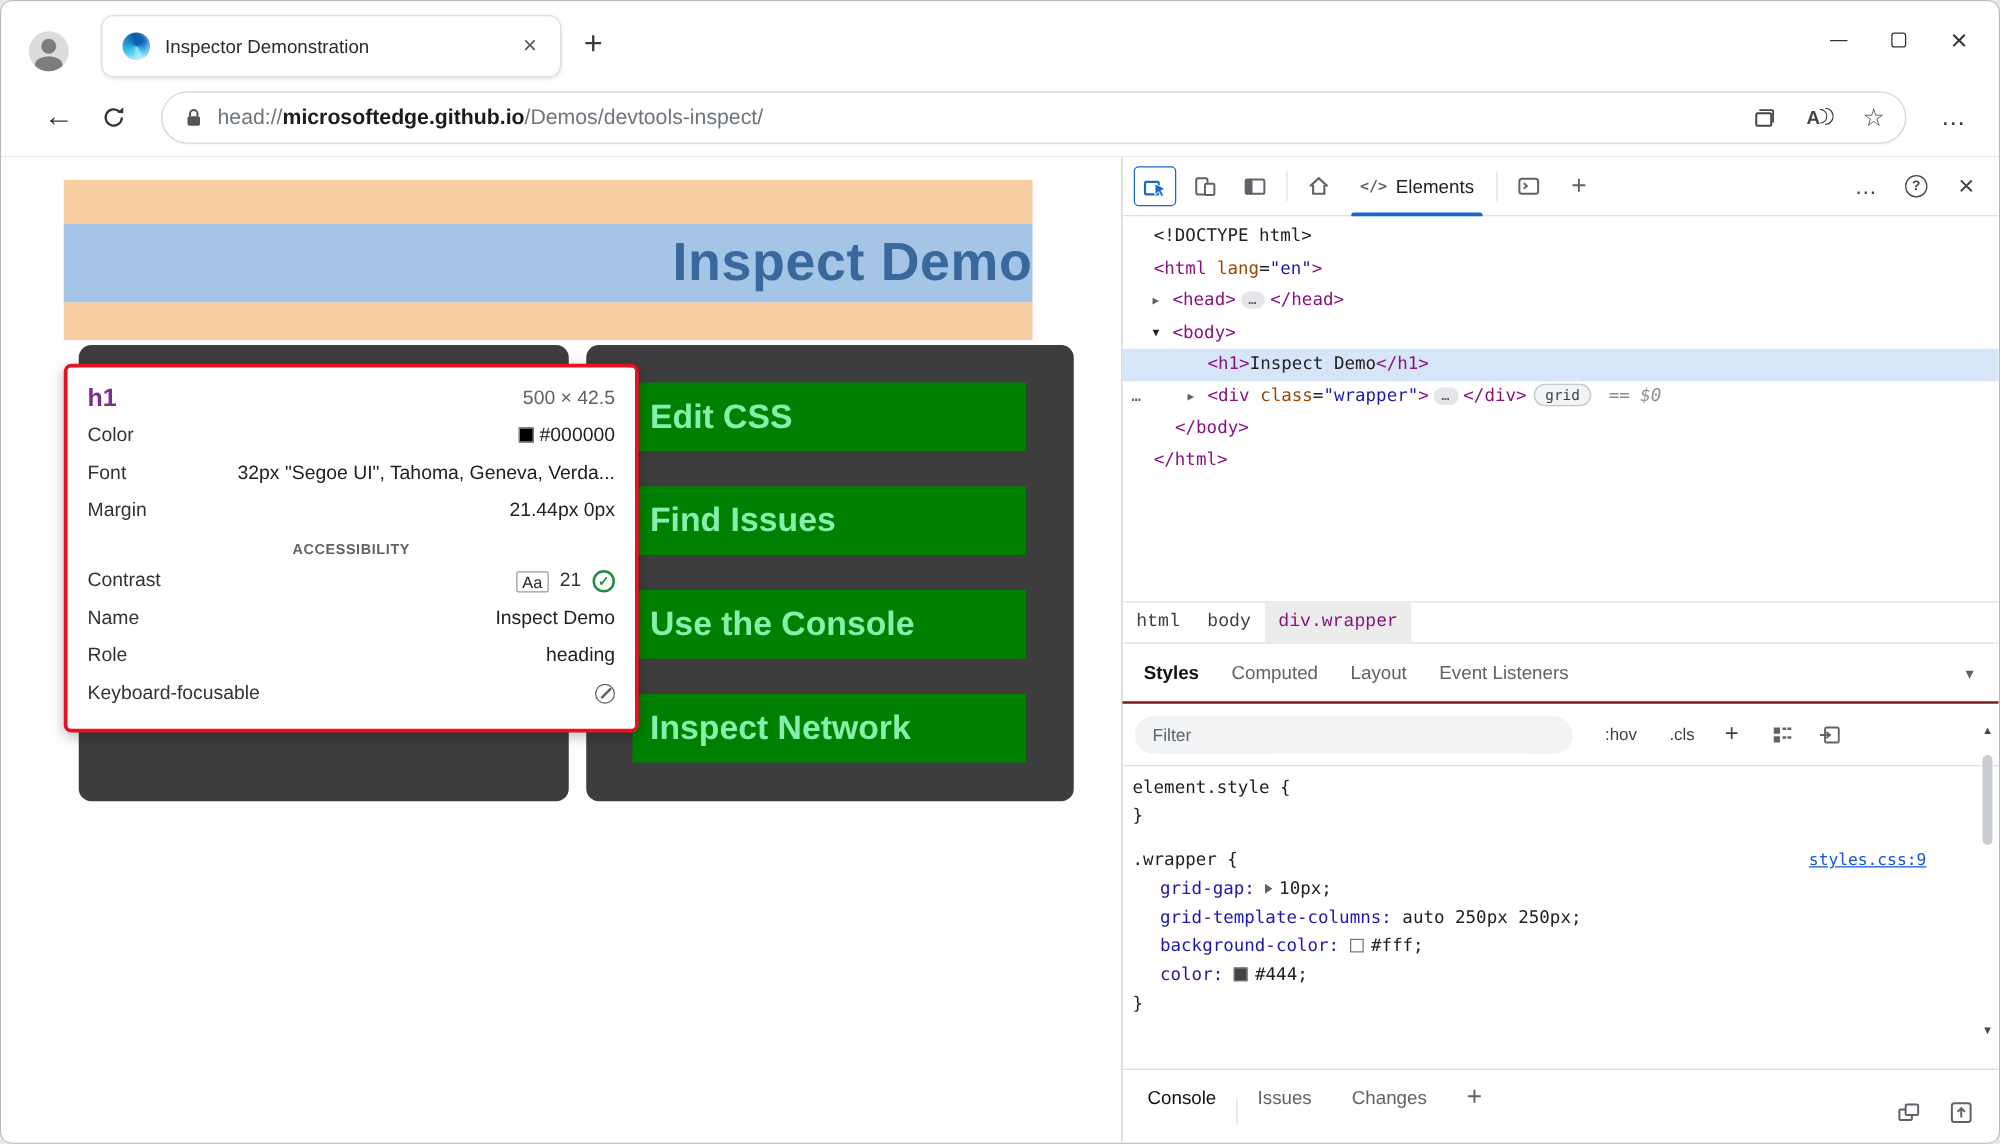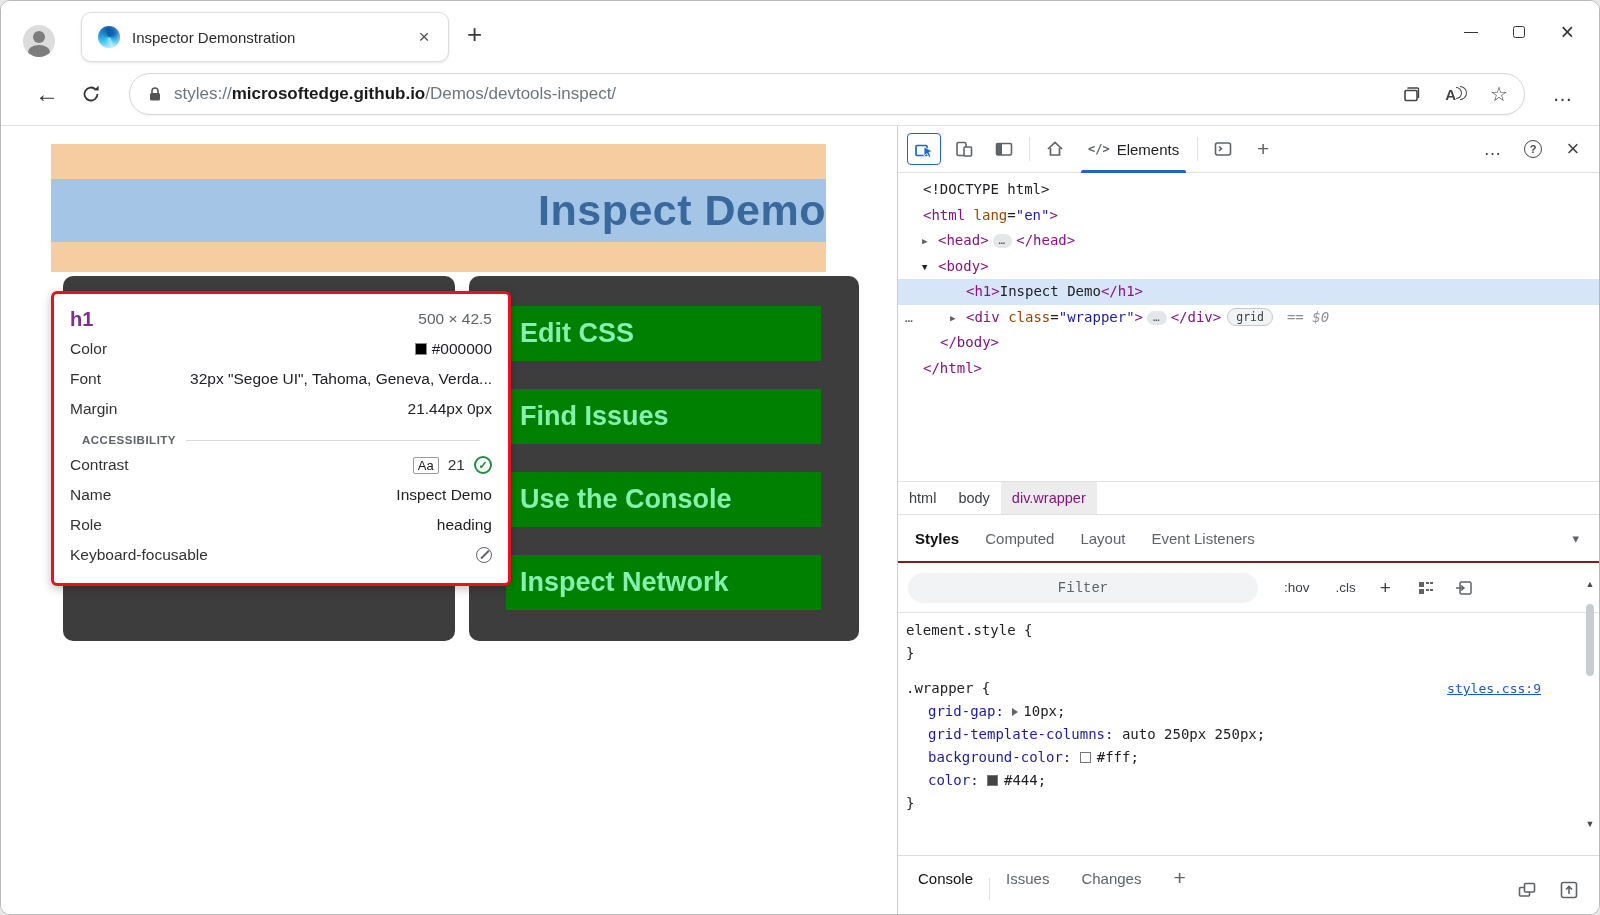--- a/index.html
+++ b/index.html
@@ -56,21 +56,21 @@
   .green-btn { height:55px; color:#86efac; font-size:27px; font-weight:700; display:flex; align-items:center; padding-left:14px; cursor:pointer; border:none; }
 
   
   .tip { position:absolute; left:50px; top:165px; width:460px; min-height:295px; background:#fff; border:3px solid #e81123; border-radius:6px; box-shadow:0 3px 10px rgba(0,0,0,.25); z-index:5; padding:10px 16px 8px; font-size:15.5px; color:#333; }
   .tip-row { display:flex; justify-content:space-between; align-items:center; min-height:30px; }
   .tip-tag { color:#7b2d90; font-weight:700; font-size:20px; }
   .tip-size { color:#5f6368; }
   .tip-val { color:#202124; text-align:right; }
   .swatch { display:inline-block; width:12px; height:12px; border:1px solid #8a8a8a; vertical-align:-1px; margin-right:5px; }
   .swatch.black { background:#000; }
-  .tip-section { display:flex; align-items:center; margin:10px 12px 4px; }
+  .tip-section { display:flex; align-items:center; margin:10px 0 4px;flex-direction:column; }
   .tip-section-title { font-size:11.5px; font-weight:700; letter-spacing:.5px; color:#5f6368; }
   .tip-section-rule { flex:1; height:1px; background:#dadada; margin-left:10px; }
   .contrast-right { display:flex; align-items:center; gap:9px; }
   .aa-box { border:1px solid #9a9a9a; border-radius:2px; padding:0 4px; font-size:13px; color:#222; }
   .check-circle { width:18px; height:18px; border:2px solid #1e8e3e; border-radius:50%; color:#1e8e3e; font-size:11px; font-weight:700; display:flex; align-items:center; justify-content:center; }
   .no-entry { position:relative; width:16px; height:16px; border:1.6px solid #5f6368; border-radius:50%; }
   .no-entry i { position:absolute; left:50%; top:1px; width:1.6px; height:11px; background:#5f6368; transform:rotate(45deg); transform-origin:center; }
 
   
   .dt-toolbar { height:47px; border-bottom:1px solid #e0e0e0; display:flex; align-items:center; padding:0 6px; }
@@ -95,32 +95,32 @@
   .tri { display:inline-block; width:16px; margin-left:-16px; font-size:9px; color:#5f6368; vertical-align:1px; text-align:left; }
   .t-tag { color:#881280; } .t-attr { color:#994500; } .t-val { color:#1a1aa6; }
   .t-txt { color:#202124; } .t-doc { color:#202124; } .t-eq { color:#202124; }
   .dots-pill { display:inline-block; background:#e4e6ea; border-radius:8px; padding:0 6px; margin:0 4px; font-size:11px; line-height:14px; color:#555; vertical-align:1px; letter-spacing:1px; cursor:pointer; }
   .hover-dots { position:absolute; left:7px; top:0; color:#5f6368; font-size:13px; letter-spacing:.5px; }
   .grid-pill { display:inline-block; border:1px solid #c4c7cc; background:#f1f3f4; color:#3c4043; border-radius:9px; font-size:11.5px; line-height:16px; padding:0 8px; margin:0 6px; vertical-align:1px; cursor:pointer; }
   .sel-marker { color:#8b9097; font-style:italic; margin-left:8px; }
 
   
   .crumbs { height:34px; border-top:1px solid #e0e0e0; border-bottom:1px solid #e0e0e0; display:flex; align-items:stretch; font-size:14.5px; }
-  .crumb { display:flex; align-items:center; padding:0 11px; color:#3c4043; cursor:pointer; }
+  .crumb { display:flex; align-items:center; padding:0 11px; color:#3c4043; cursor:pointer;font-family:Liberation Mono, monospace; }
   .crumb.active { background:#ececec; color:#881280; }
 
   
   .style-tabs { height:48px; display:flex; align-items:center; font-size:15px; border-bottom:2px solid #7f1d1d; padding:0 4px;text-align:center; }
   .stab { padding:0 13px; color:#5f6368; cursor:pointer; }
   .stab.active { color:#111; font-weight:700; }
   .tabs-chevron { margin-left:auto; margin-right:16px; color:#5f6368; font-size:13px; cursor:pointer; }
 
   
   .filter-row { height:50px; display:flex; align-items:center; border-bottom:1px solid #e0e0e0; padding:0 10px; }
-  .filter-input { width:350px; height:30px; border:none; outline:none; background:#f1f3f4; border-radius:15px; padding:0 14px; font-size:14px; color:#202124; font-family:Liberation Mono, monospace;text-align:center; }
+  .filter-input { width:350px; height:30px; border:none; outline:none; background:#f1f3f4; border-radius:15px; padding:0 14px; font-size:14px; color:#202124; font-family:Liberation Sans, sans-serif; }
   .filter-input::placeholder { color:#5f6368; }
   .pseudo-btn { margin-left:26px; font-size:13.5px; color:#3c4043; cursor:pointer; }
   .filt-plus { margin-left:24px; font-size:19px; color:#3c4043; cursor:pointer; position:relative; }
   .filter-icons { display:flex; align-items:center; gap:20px; margin-left:26px; }
 
   
   .styles-pane { flex:1; overflow:hidden; font-family:"DejaVu Sans Mono", monospace; font-size:14px; padding-top:6px; position:relative; }
   .sline { line-height:23px; white-space:pre; padding-left:8px; cursor:default; }
   .sline.prop { padding-left:30px; cursor:pointer; }
   .sel-name { color:#202124; }
@@ -186,21 +186,21 @@
       <svg width="20" height="20" viewBox="0 0 20 20">
           <path d="M16.5 10a6.5 6.5 0 1 1-2-4.7" fill="none" stroke="#333" stroke-width="1.8"></path>
           <polygon points="17.6,1.8 17.6,6.6 12.8,6.2" fill="#333"></polygon>
         </svg>
     </span>
     <div class="urlbar">
       <svg width="18" height="18" viewBox="0 0 18 18">
           <rect x="4" y="8" width="10" height="7.5" rx="1.5" fill="#555"></rect>
           <path d="M6 8V6a3 3 0 0 1 6 0v2" fill="none" stroke="#555" stroke-width="1.6"></path>
         </svg>
-      <span class="url-text"><span class="url-scheme">styles://</span><span class="url-host">microsoftedge.github.io</span><span class="url-path">/Demos/devtools-inspect/</span></span>
+      <span class="url-text"><span class="url-scheme">head://</span><span class="url-host">microsoftedge.github.io</span><span class="url-path">/Demos/devtools-inspect/</span></span>
       <span class="urlbar-icons">
         <svg width="19" height="19" viewBox="0 0 19 19">
             <rect x="3" y="5.5" width="12" height="10" rx="1.2" fill="none" stroke="#444" stroke-width="1.6"></rect>
             <path d="M5.5 3h10a1 1 0 0 1 1 1v9" fill="none" stroke="#444" stroke-width="1.4"></path>
           </svg>
         <span class="ra"><span>A</span><span class="w1"></span><span class="w2"></span></span>
         <span class="star-glyph">☆</span>
       </span>
     </div>
     <span class="nav-btn">

